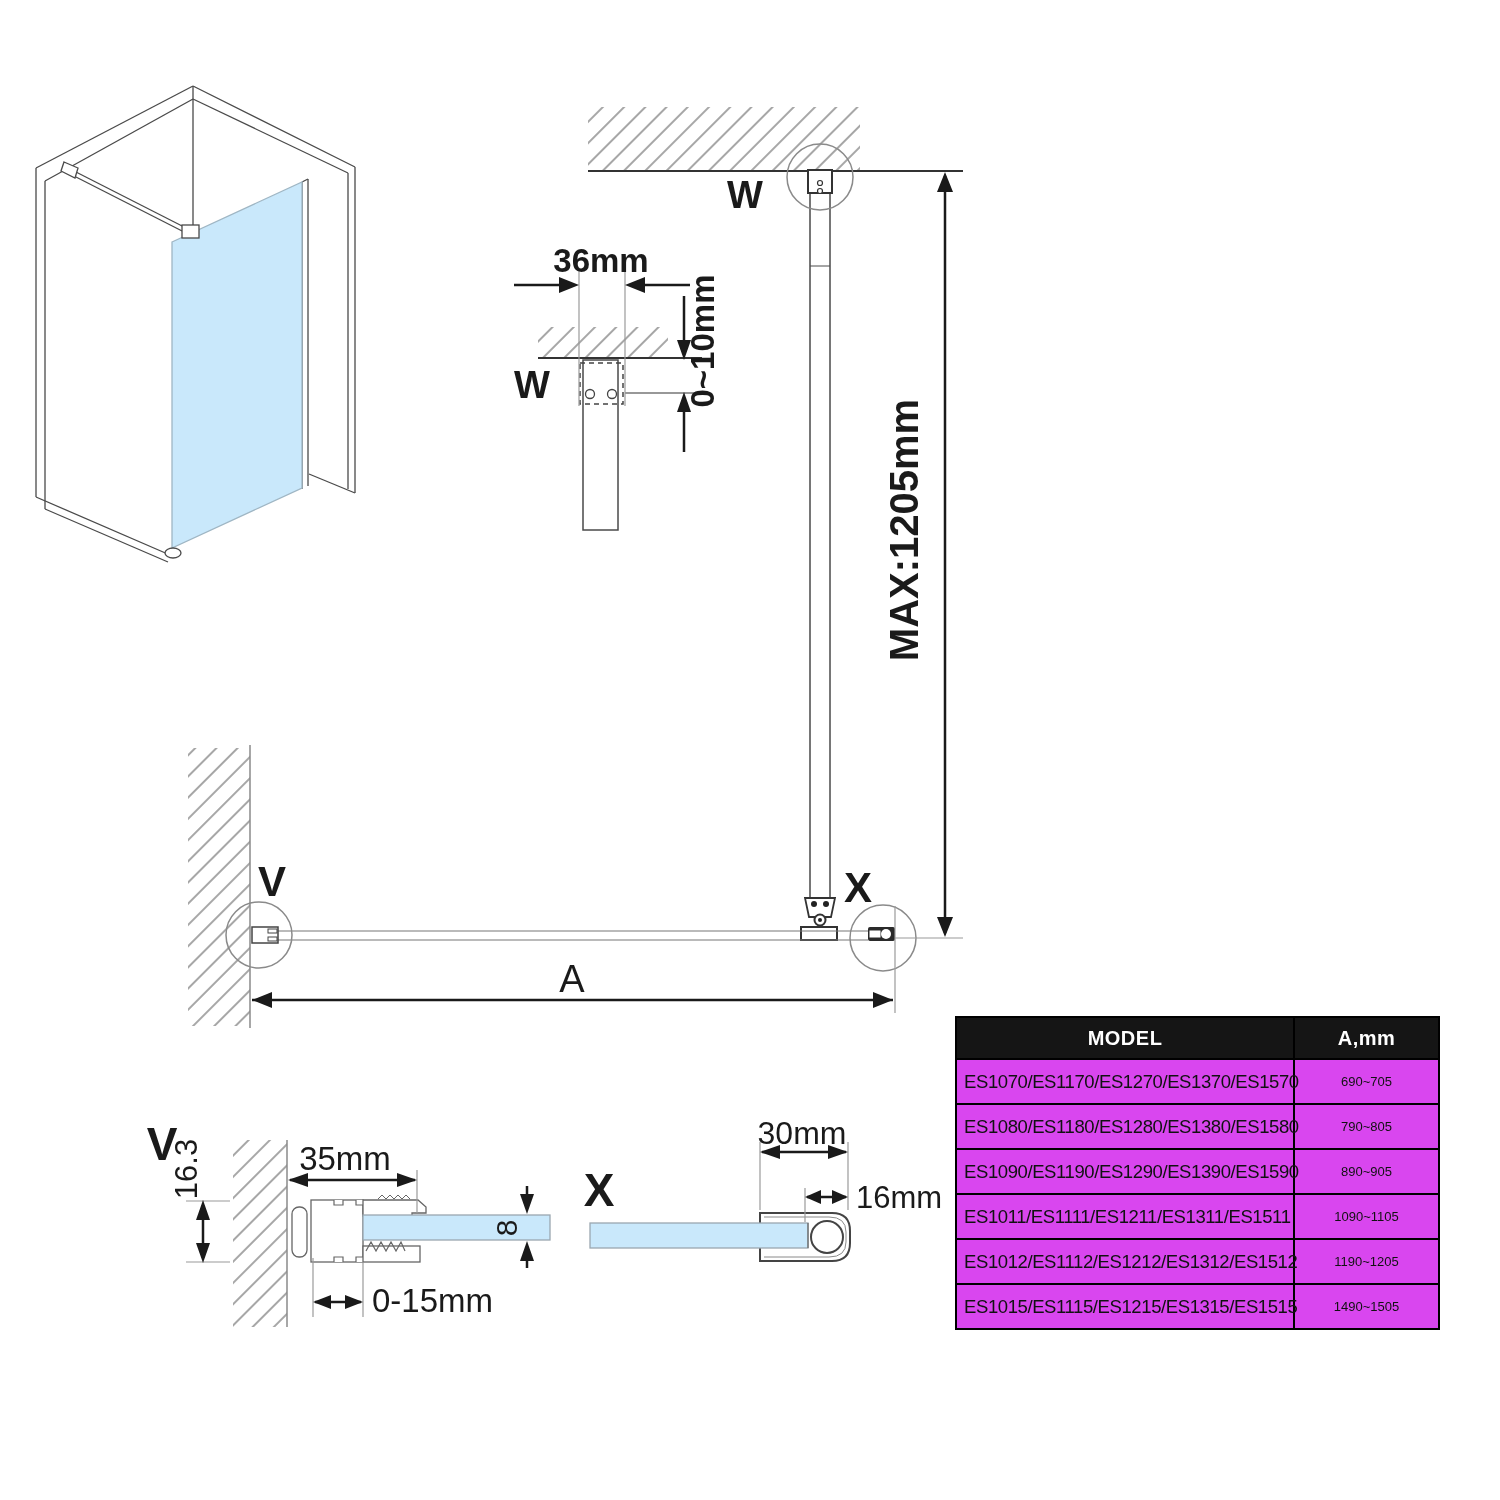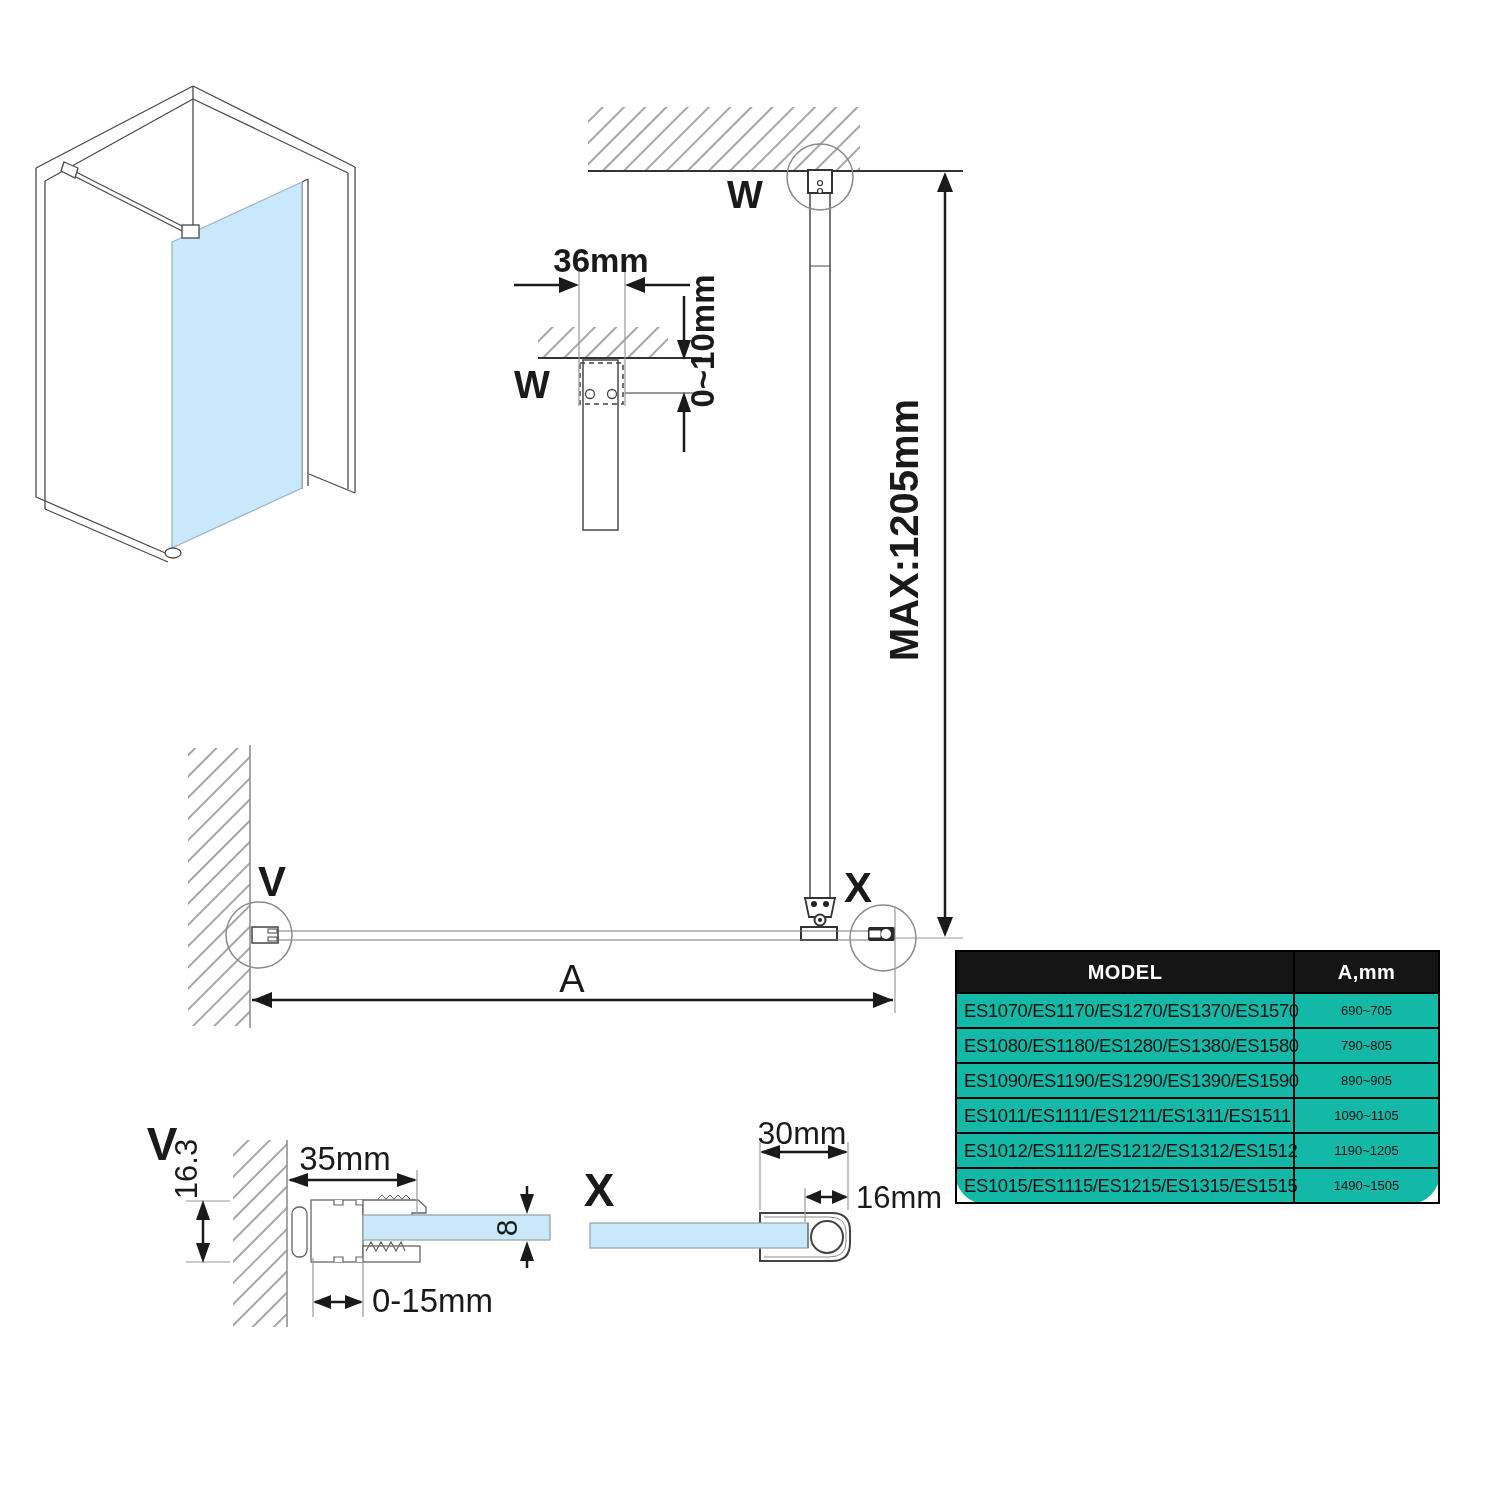--- a/index.html
+++ b/index.html
@@ -2,26 +2,26 @@
 <html><head>
 <meta charset="utf-8">
 <style>
   html,body{margin:0;padding:0;background:#ffffff;}
   .canvas{position:relative;width:1500px;height:1500px;background:#fff;overflow:hidden;
           font-family:"Liberation Sans", sans-serif;}
   svg{position:absolute;left:0;top:0;}
   svg text{fill:#1a1a1a;font-family:"Liberation Sans", sans-serif;}
   .lbl-bold{font-weight:bold;}
   
-  .spec-table{position:absolute;left:955px;top:950px;width:483px;border-collapse:collapse;
-              table-layout:fixed;background:#14b8a6;border-radius:31px;}
+  .spec-table{position:absolute;left:955px;top:1016px;width:483px;border-collapse:collapse;
+              table-layout:fixed;background:#d946ef;}
   .spec-table th,.spec-table td{border:2px solid #000;box-sizing:border-box;}
   .spec-table th{background:#151515;color:#fff;font-size:20px;font-weight:bold;
                  height:42px;text-align:center;letter-spacing:.5px;}
-  .spec-table td{height:35px;font-size:18.5px;color:#111;margin-left:43px;}
+  .spec-table td{height:45px;font-size:18.5px;color:#111;margin-left:43px;}
   .spec-table td.model{padding-left:7px;letter-spacing:-0.4px;text-align:left;}
   .spec-table td.aval{text-align:center;font-size:13px;}
   .col-model{width:338px;}
   .col-a{width:145px;}
 </style>
 </head>
 <body>
 
 <div class="canvas">
 

